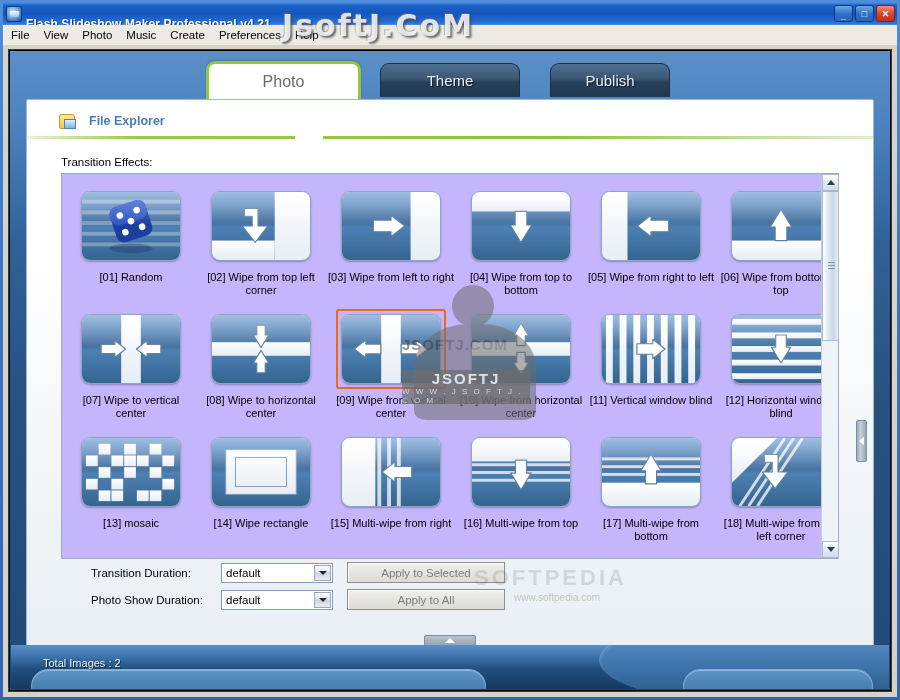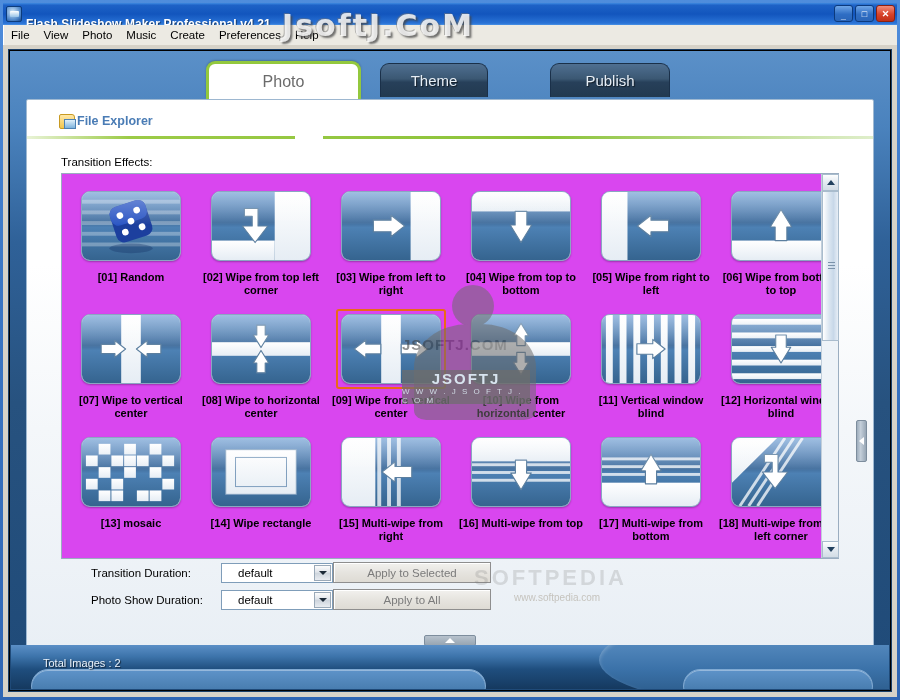--- a/index.html
+++ b/index.html
@@ -91,21 +91,21 @@
   
   #panel {
     position:absolute; left:16px; top:48px; right:16px; bottom:40px;
     background:linear-gradient(to bottom,#ffffff 0%,#ffffff 30%,#f4f7fa 60%,#e9eff5 100%);
     border:1px solid #9fb9d2; border-radius:2px;
   }
 
   
   #subtabs { position:relative; height:36px; padding:6px 0 0 20px; display:flex; align-items:center; gap:8px;}
   .sub {
-    display:flex; align-items:center; gap:2px; padding:4px 12px; border-radius:5px;
+    display:flex; align-items:center; gap:14px; padding:4px 12px; border-radius:5px;
     font-size:12.5px; font-weight:bold; cursor:pointer; white-space:nowrap;
   }
   .sub.plain { color:#4a7cb5; }
   .sub.current { color:#3f6b18; }
   .sub.green {
     color:#ffffff; text-shadow:1px 1px 1px rgba(0,0,0,.35);
     background:linear-gradient(to bottom,#a9d755 0%,#8cc43b 45%,#6fae22 55%,#8ec53e 100%);
     border:1px solid #6ba021; box-shadow:inset 0 1px 0 rgba(255,255,255,.5);
     border-radius:6px; padding:4px 16px;
   }
@@ -148,22 +148,21 @@
   #content { position:absolute; left:0; right:0; top:40px; bottom:0; }
   #ce-label {
     position:absolute; left:34px; top:16px; font-size:11.5px; color:#000;
   }
   #gridbox {
     position:absolute; left:34px; top:33px; right:34px; bottom:90px;
     background:#ffffff; border:1px solid #9aadc0;
   }
   #gridscroll {
     position:absolute; left:0; top:0; right:17px; bottom:0; overflow:hidden;
-    background:#d946ef;
-    font-weight:bold;
+    background:#c4b5fd;
   }
   #grid {
     display:grid; grid-template-columns:repeat(6,1fr);
     padding:8px 4px 0 4px; row-gap:2px;
   }
   .cell { padding:4px 2px 6px 2px; display:flex; flex-direction:column; align-items:center; cursor:pointer;}
   .thumbwrap { padding:3px; border:2px solid transparent; border-radius:3px; }
   .cell.selected .thumbwrap { border-color:#ea6a18; }
   .thumb {
     width:100px; height:70px; border-radius:9px;
@@ -177,31 +176,31 @@
   }
 
   svg.ar { position:absolute; left:0; top:0; width:100%; height:100%; }
 
   
   #bottomctl { position:absolute; left:34px; right:34px; bottom:28px; height:62px; }
   .row { display:flex; align-items:center; height:27px; }
   .rlabel { width:130px; font-size:11.5px; color:#000;margin-left:30px; }
   .combo {
     width:112px; height:20px; border:1px solid #7f9db9; background:#fff;
-    display:flex; align-items:center; position:relative; font-size:11.5px; padding-left:16px;
+    display:flex; align-items:center; position:relative; font-size:11.5px; padding-left:4px;
     color:#000; cursor:pointer;
   }
   .combo .dd {
     position:absolute; right:1px; top:1px; width:17px; height:16px;
     background:linear-gradient(to bottom,#fcfcfc,#dfe4ea 45%,#cdd4dc 50%,#e8ecf1);
     border:1px solid #9aa9b8; display:flex; align-items:center; justify-content:center;
   }
   .combo .dd i { width:0;height:0;border-left:4px solid transparent;border-right:4px solid transparent;border-top:4px solid #1c2a38; display:block;}
   .btn {
-    width:158px; height:21px;
+    margin-left:14px; width:158px; height:21px;
     background:linear-gradient(to bottom,#f2f1ee,#e6e4df 50%,#dedbd4);
     border:1px solid #8e8e8e; box-shadow:inset 1px 1px 0 #ffffff;
     font-size:11.5px; color:#7b7b7b; display:flex; align-items:center; justify-content:center;
     cursor:default;
   }
 
   
   .vsb {
     position:absolute; right:0; top:0; width:17px; bottom:0;
     background:#f0f4f8; border-left:1px solid #c2cfdb;
@@ -335,21 +334,21 @@
     <div class="mi">Preferences</div>
     <div class="mi">Help</div>
   </div>
 
   <div id="client">
     <div id="appshell">
       <div id="appbg">
 
         <div id="maintabs">
           <div class="mtab active" style="left:196px;width:155px;top:-2px;">Photo</div>
-          <div class="mtab inactive" style="left:370px;width:108px;">Theme</div>
+          <div class="mtab inactive" style="left:370px;width:140px;">Theme</div>
           <div class="mtab inactive" style="left:540px;width:120px;">Publish</div>
         </div>
 
         <div id="panel">
 
           <div id="subtabs">
             <div class="sub plain">
               <span class="sicon folder"></span>
               <span>File Explorer</span>
             </div>

